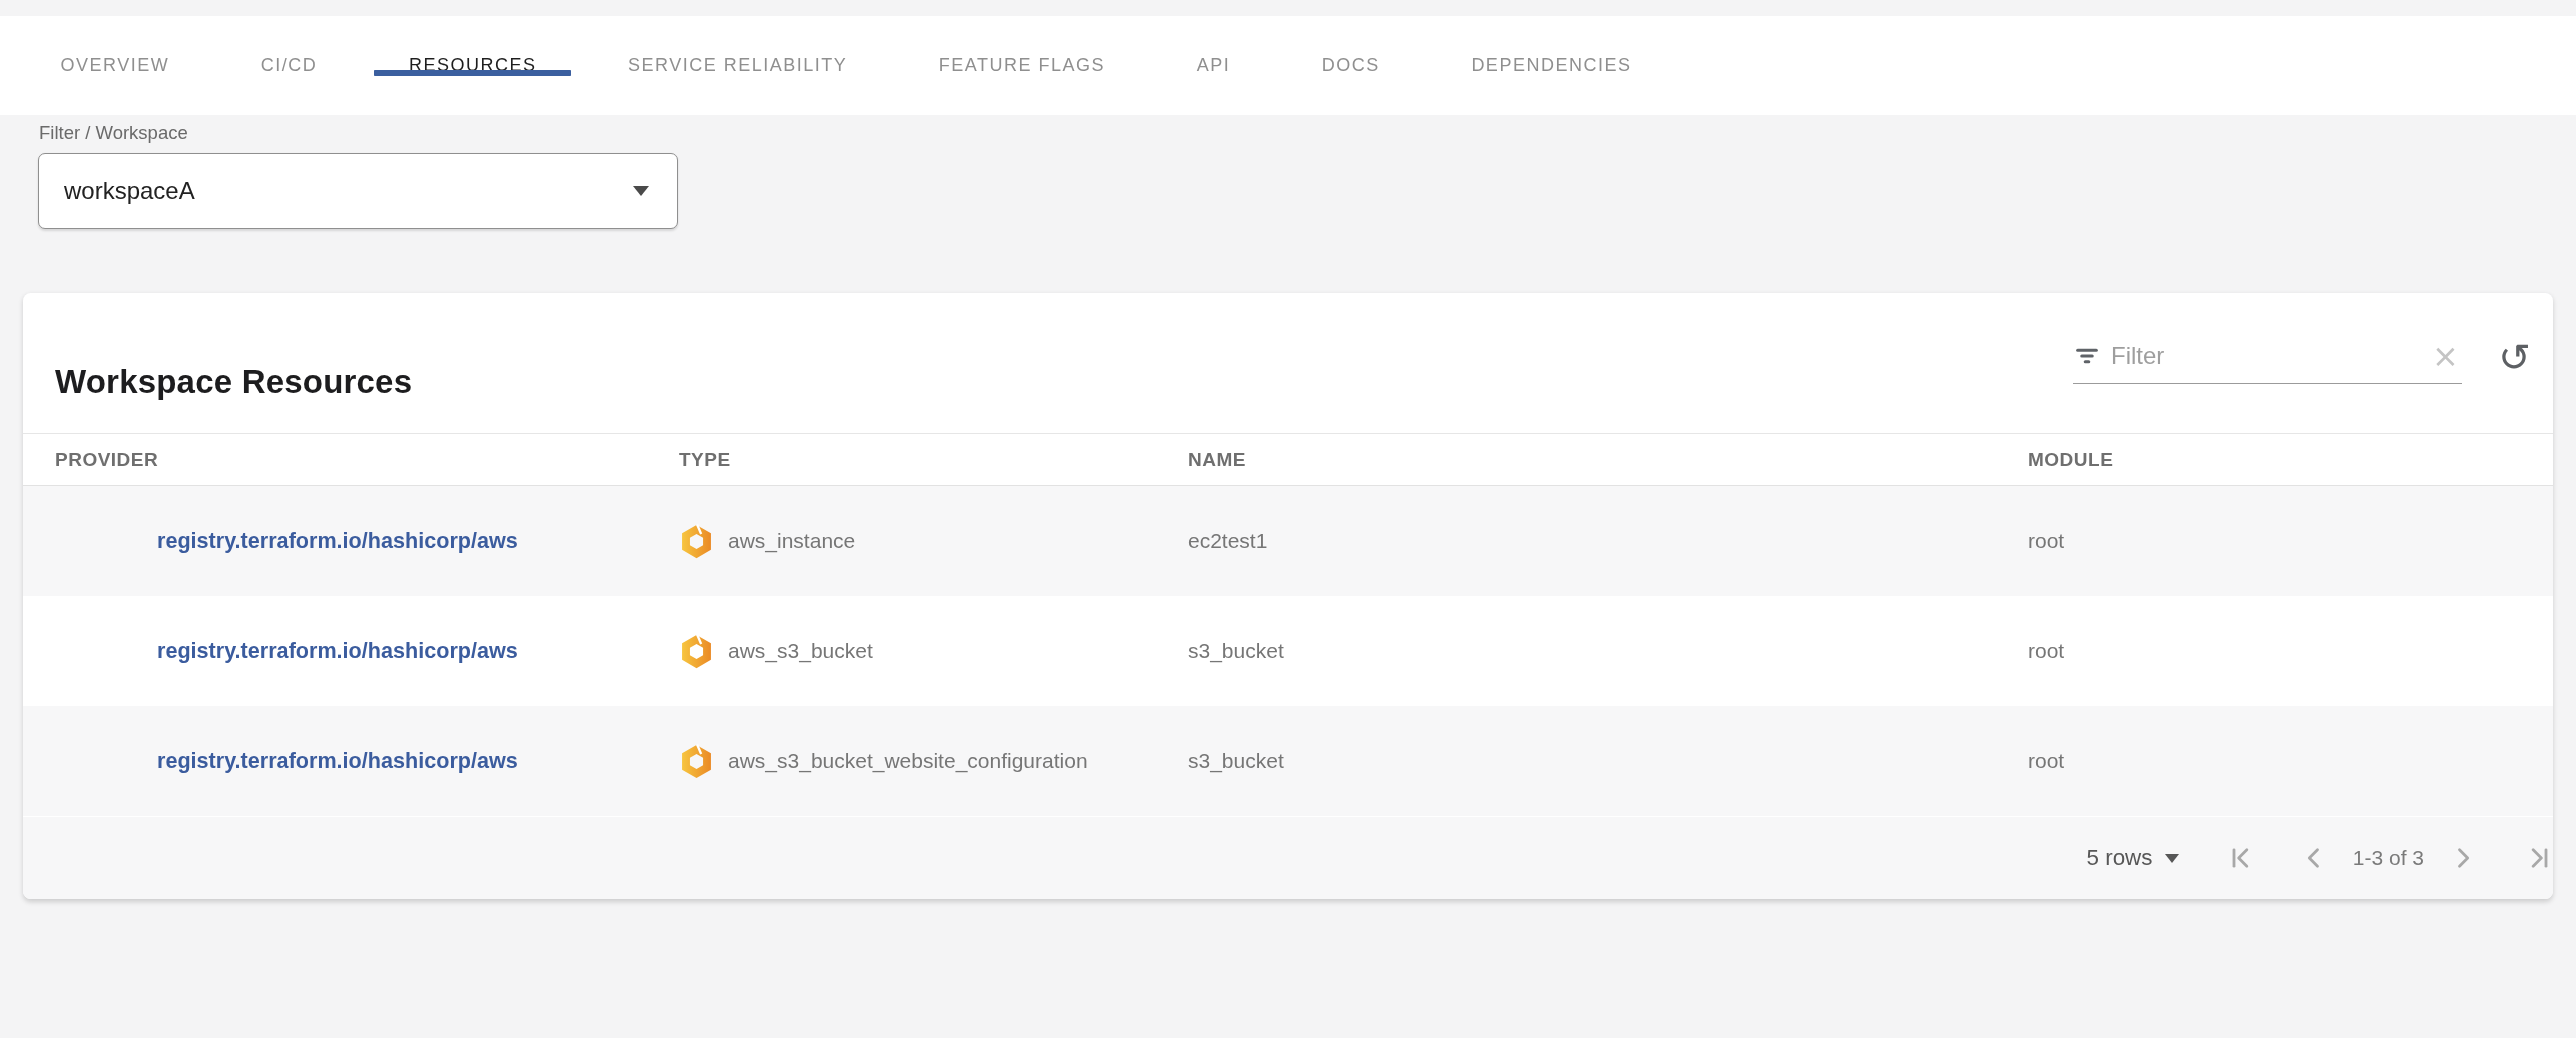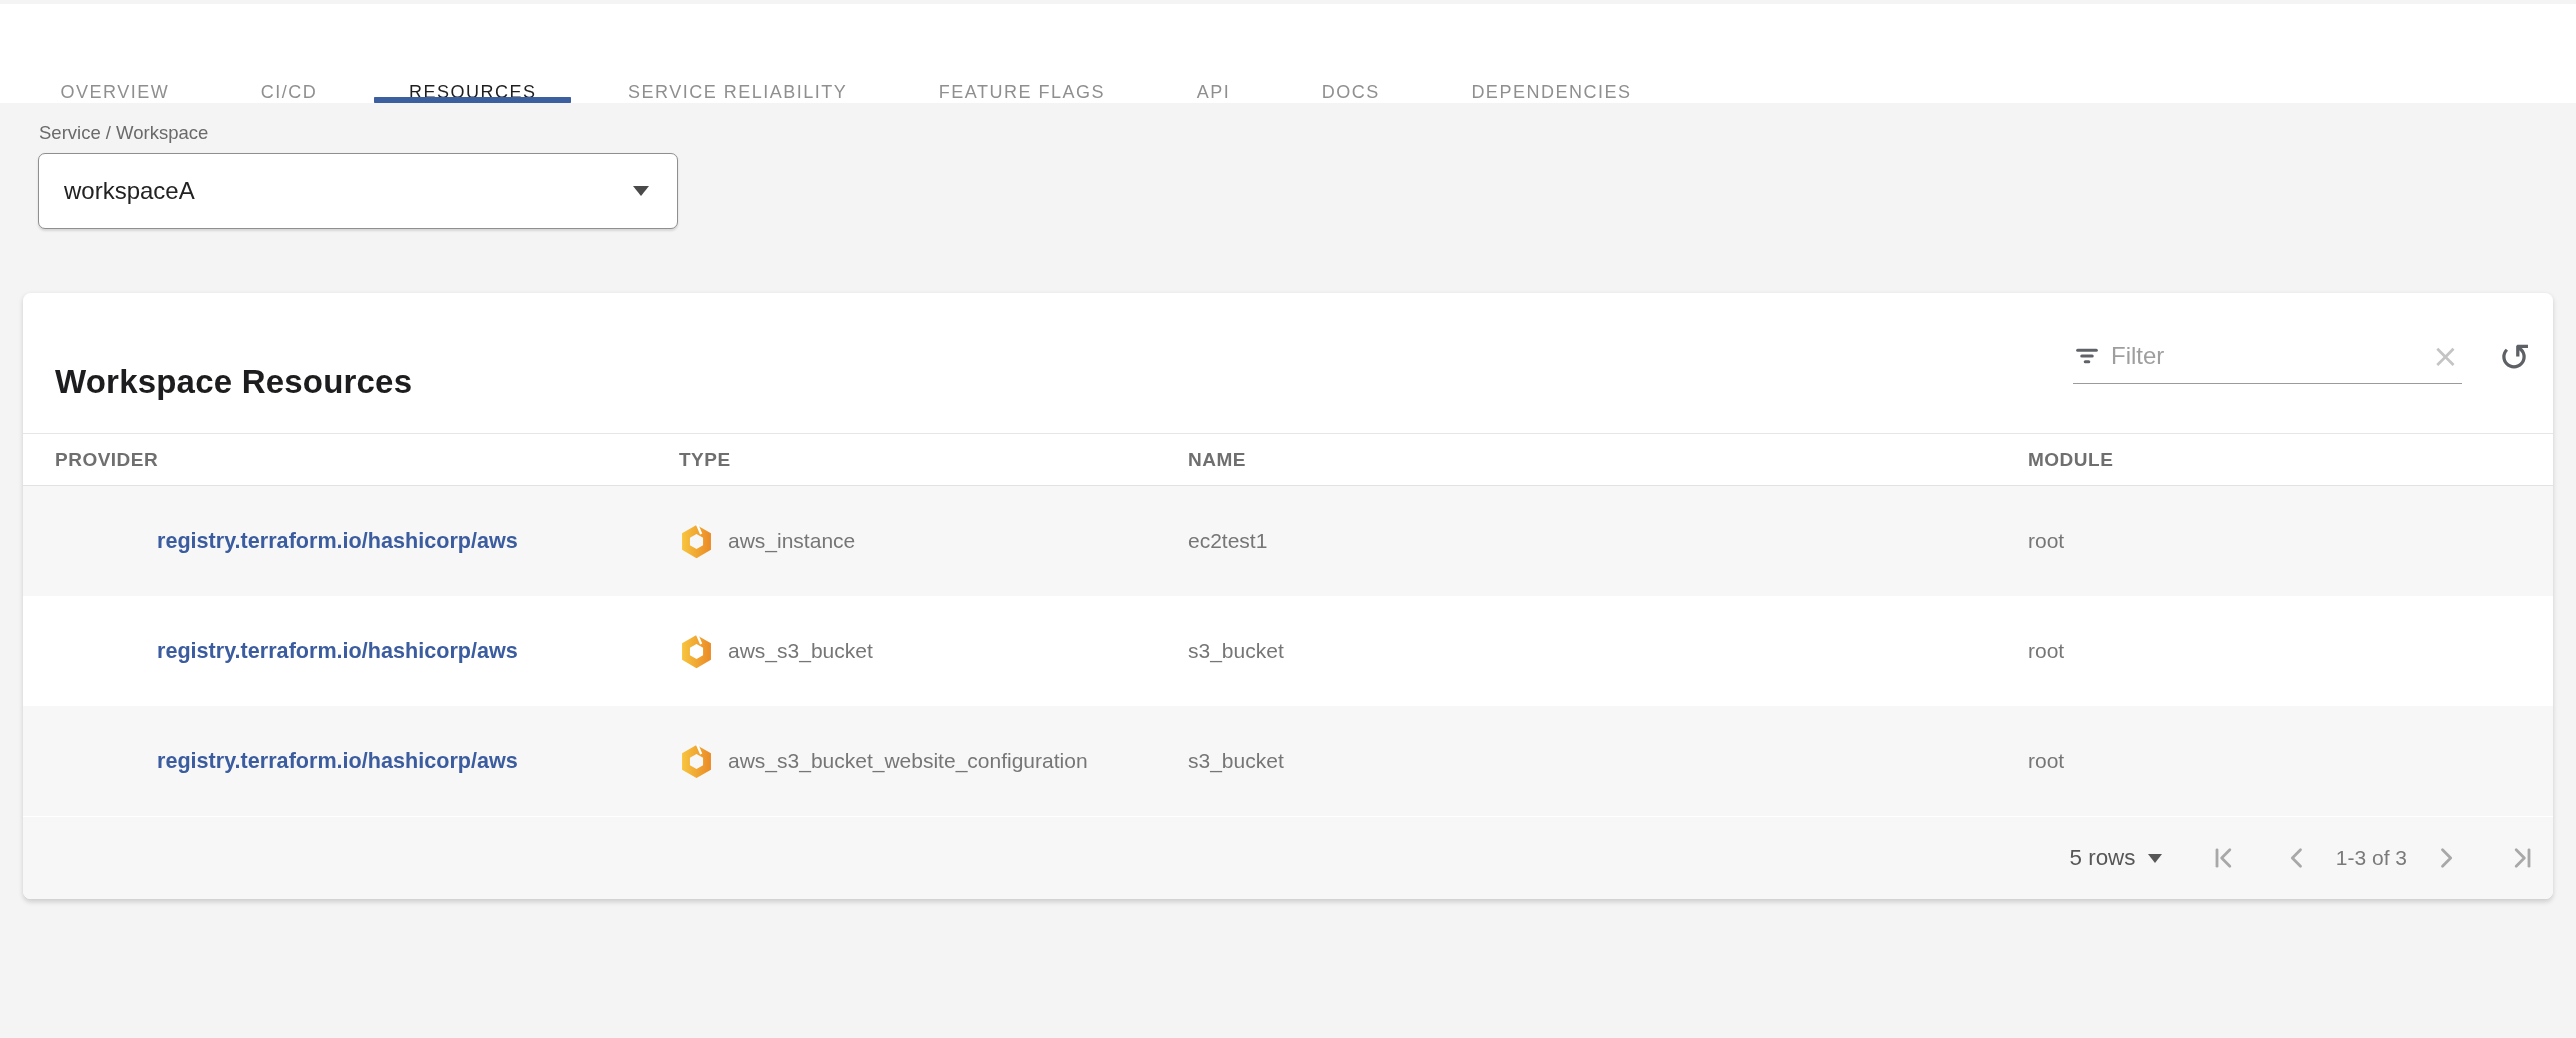--- a/index.html
+++ b/index.html
@@ -4,23 +4,23 @@
 <style>
   html,body{margin:0;padding:0;overflow:hidden;}
   body{
     width:2576px;height:1038px;
     background:#f4f4f5;
     font-family:"Liberation Sans","DejaVu Sans",sans-serif;
     position:relative;
   }
   
   .tabbar{
-    position:absolute;top:4px;left:0;width:100%;height:99px;
+    position:absolute;top:16px;left:0;width:100%;height:99px;
     background:#ffffff;
-    display:flex;align-items:flex-end;
+    display:flex;align-items:center;
     padding-left:25.5px;box-sizing:border-box;
   }
   .tab{
     position:relative;
     display:flex;align-items:center;justify-content:center;
     padding:0 35px;margin-right:21.6px;
     font-size:18px;letter-spacing:1.5px;
     color:#8f8f8f;font-weight:400;
     text-transform:uppercase;
     cursor:pointer;white-space:nowrap;
@@ -114,21 +114,21 @@
   .provider-link{
     font-size:21.6px;font-weight:700;color:#3b5c9e;
     text-decoration:none;cursor:pointer;
   }
   .cell-text{font-size:21px;color:#767676;}
   
   .tfoot{
     position:absolute;top:524px;left:0;right:0;bottom:0;
     background:#f7f7f8;border-radius:0 0 7.7px 7.7px;
     display:flex;align-items:center;justify-content:flex-end;
-    padding-right:17px;box-sizing:border-box;
+    box-sizing:border-box;
   }
   .rows-select{
     display:flex;align-items:center;gap:12.3px;cursor:pointer;
   }
   .rows-select-label{font-size:22.4px;color:#575757;}
   .rows-caret{
     width:0;height:0;
     border-left:7.7px solid transparent;border-right:7.7px solid transparent;
     border-top:9.3px solid #575757;
   }
@@ -165,21 +165,21 @@
       <span>API</span>
     </div>
   <div class="tab">
       <span>DOCS</span>
     </div>
   <div class="tab">
       <span>DEPENDENCIES</span>
     </div>
 </nav>
 
-<div class="selector-label">Service / Workspace</div>
+<div class="selector-label">Filter / Workspace</div>
 <div class="selector">
   <span class="selector-value">workspaceA</span>
   <span class="caret-down"></span>
 </div>
 
 <section class="card">
   <h1 class="card-title">Workspace Resources</h1>
 
   <div class="filter-field">
     <svg width="28" height="28" viewBox="0 0 24 24">

